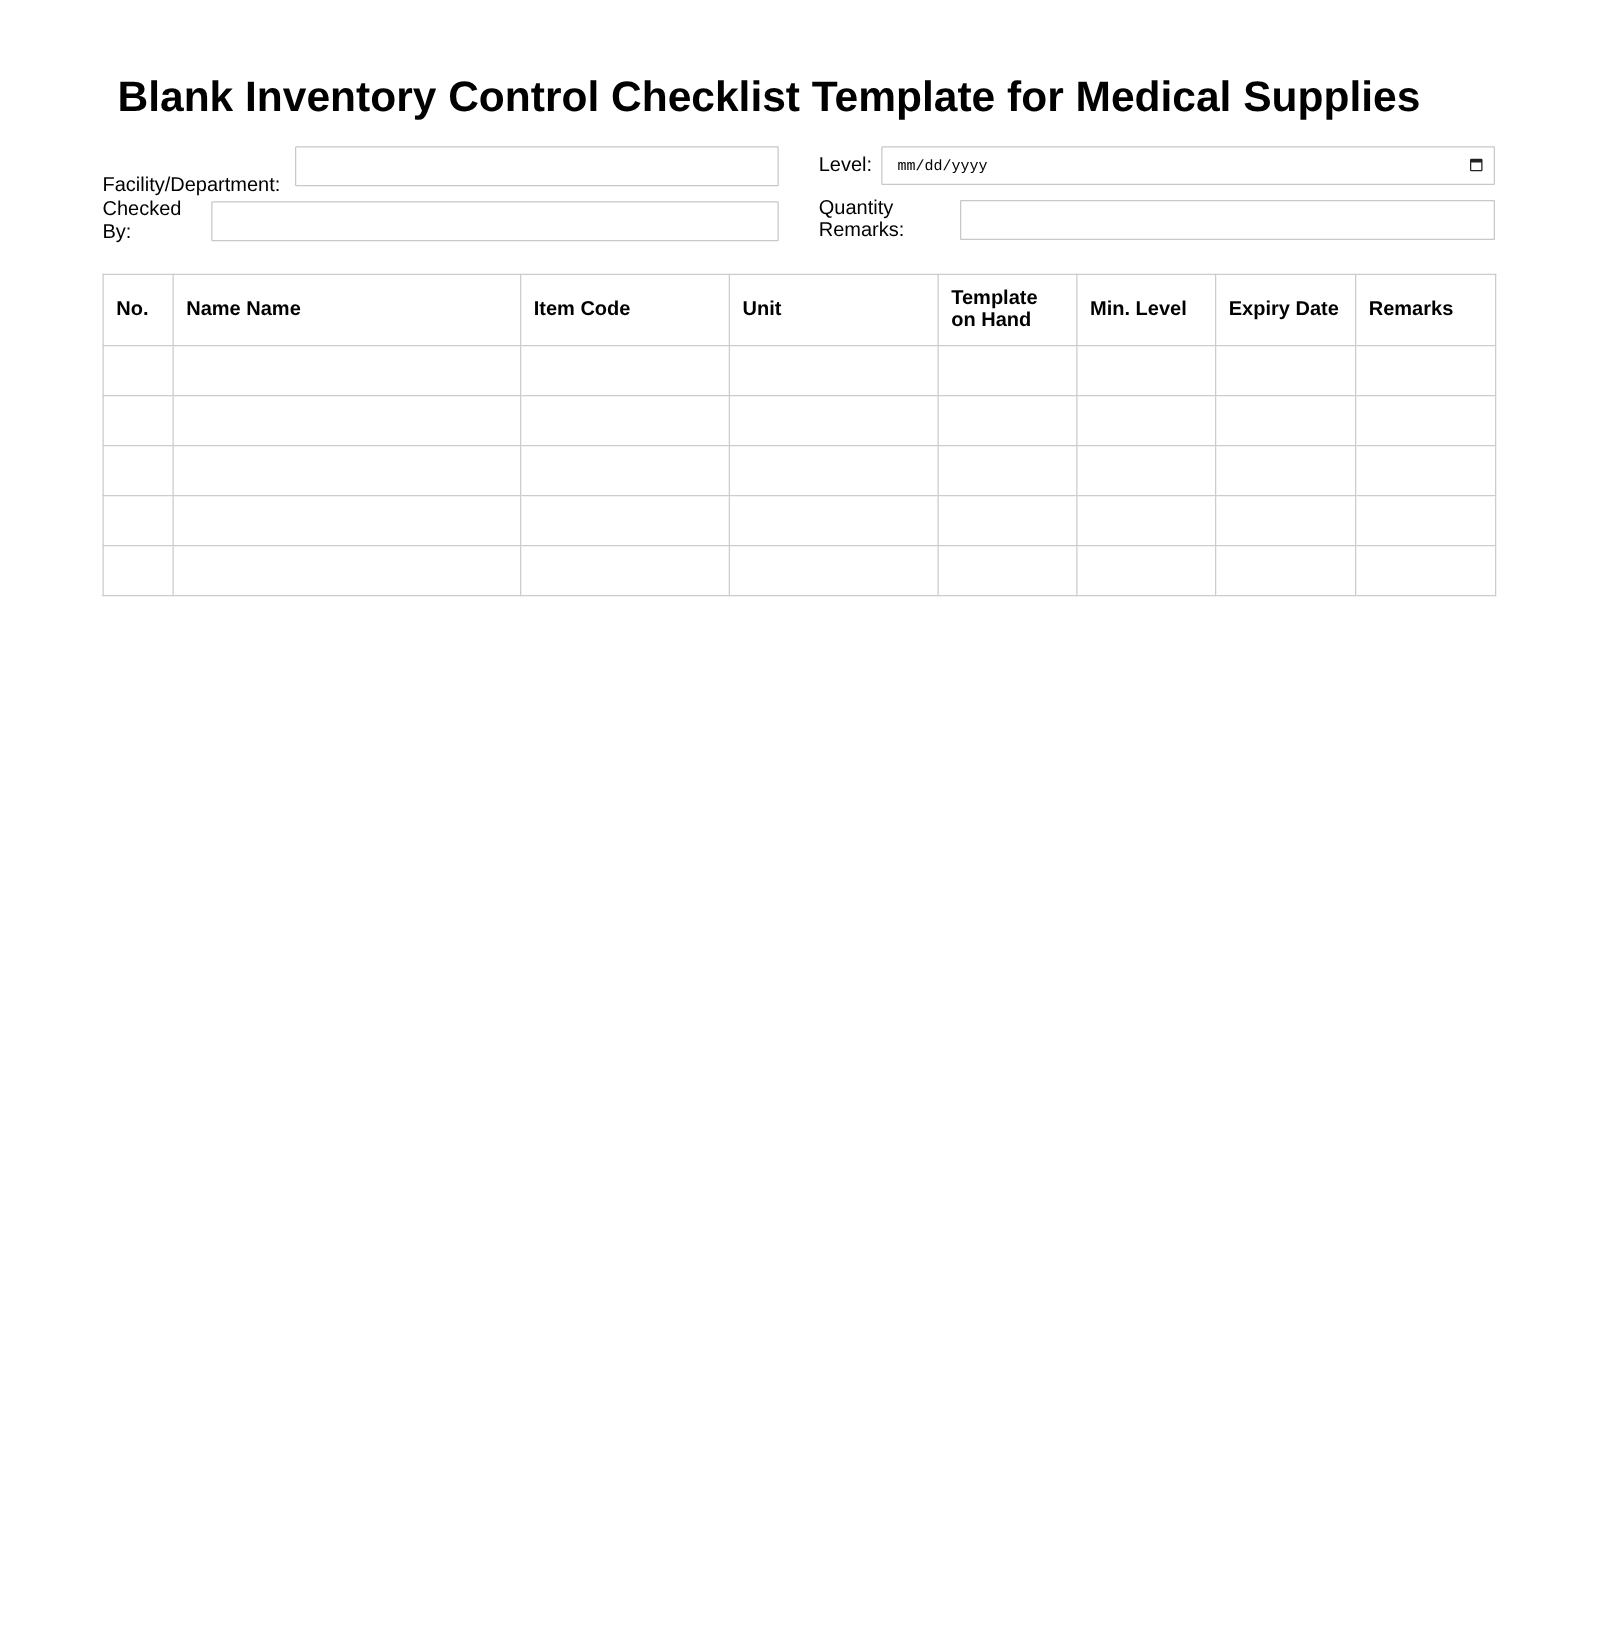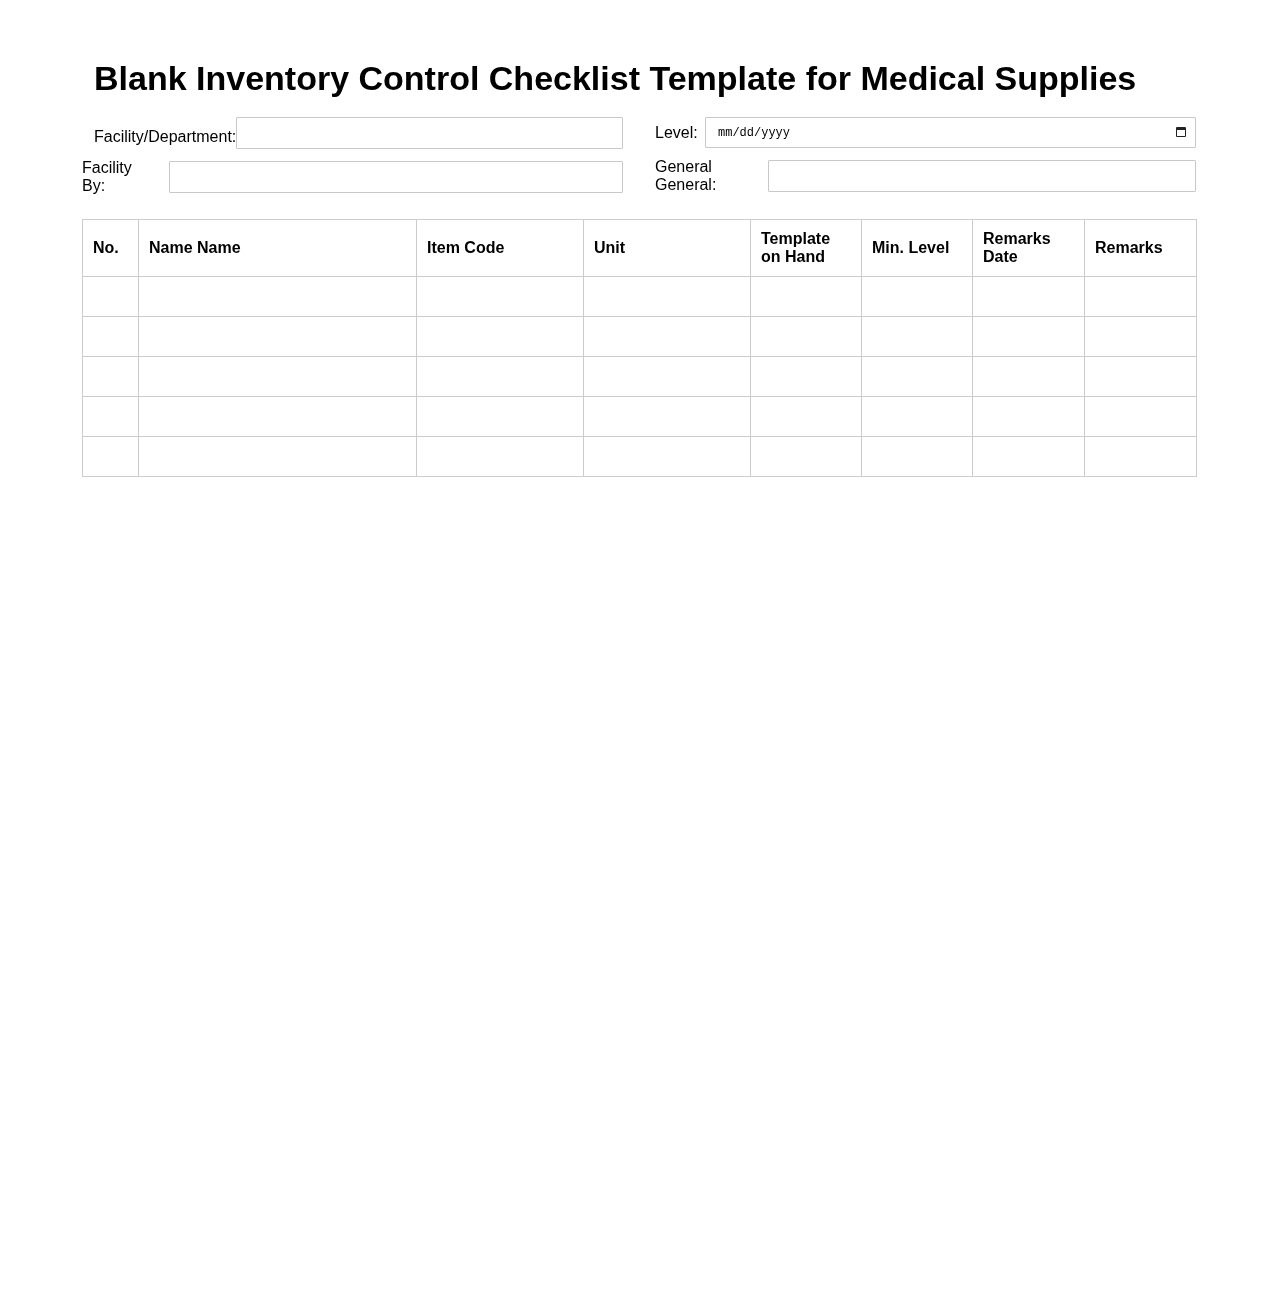--- a/index.html
+++ b/index.html
@@ -41,33 +41,33 @@
       line-height: 18px; vertical-align: middle;
     }
     td { height: 39px; }
   </style>
 </head>
 <body>
 
 <div class="page">
   <h1>Blank Inventory Control Checklist Template for Medical Supplies</h1>
 
-  <span class="lbl" style="left:0; top:128px;margin-left:12px;">Facility/Department:</span>
+  <span class="lbl" style="left:0; top:140px;">Facility/Department:</span>
   <div class="inp" style="left:154px; top:117px; width:387px; height:32px;"></div>
 
   <span class="lbl" style="left:573px; top:124px;">Level:</span>
   <div class="inp" style="left:623px; top:117px; width:491px; height:31px;">
     <span class="date-text">mm/dd/yyyy</span>
     <span class="cal-icon"></span>
   </div>
 
-  <span class="lbl" style="left:0; top:159px; width:70px;">Facility By:</span>
+  <span class="lbl" style="left:0; top:159px; width:70px;">Checked By:</span>
   <div class="inp" style="left:87px; top:161px; width:454px; height:32px;"></div>
 
-  <span class="lbl" style="left:573px; top:158px; width:80px;">General General:</span>
+  <span class="lbl" style="left:573px; top:158px; width:80px;">Quantity Remarks:</span>
   <div class="inp" style="left:686px; top:160px; width:428px; height:32px;"></div>
 
   <table>
     <colgroup>
       <col style="width:56px">
         <col style="width:278px">
         <col style="width:167px">
         <col style="width:167px">
       <col style="width:111px">
         <col style="width:111px">
@@ -75,21 +75,21 @@
         <col style="width:112px">
     </colgroup>
     <thead>
       <tr>
         <th>No.</th>
         <th>Name Name</th>
         <th>Item Code</th>
         <th>Unit</th>
         <th>Template on Hand</th>
         <th>Min. Level</th>
-        <th>Remarks Date</th>
+        <th>Expiry Date</th>
         <th>Remarks</th>
       </tr>
     </thead>
     <tbody>
       <tr>
         <td></td>
         <td></td>
         <td></td>
         <td></td>
         <td></td>

